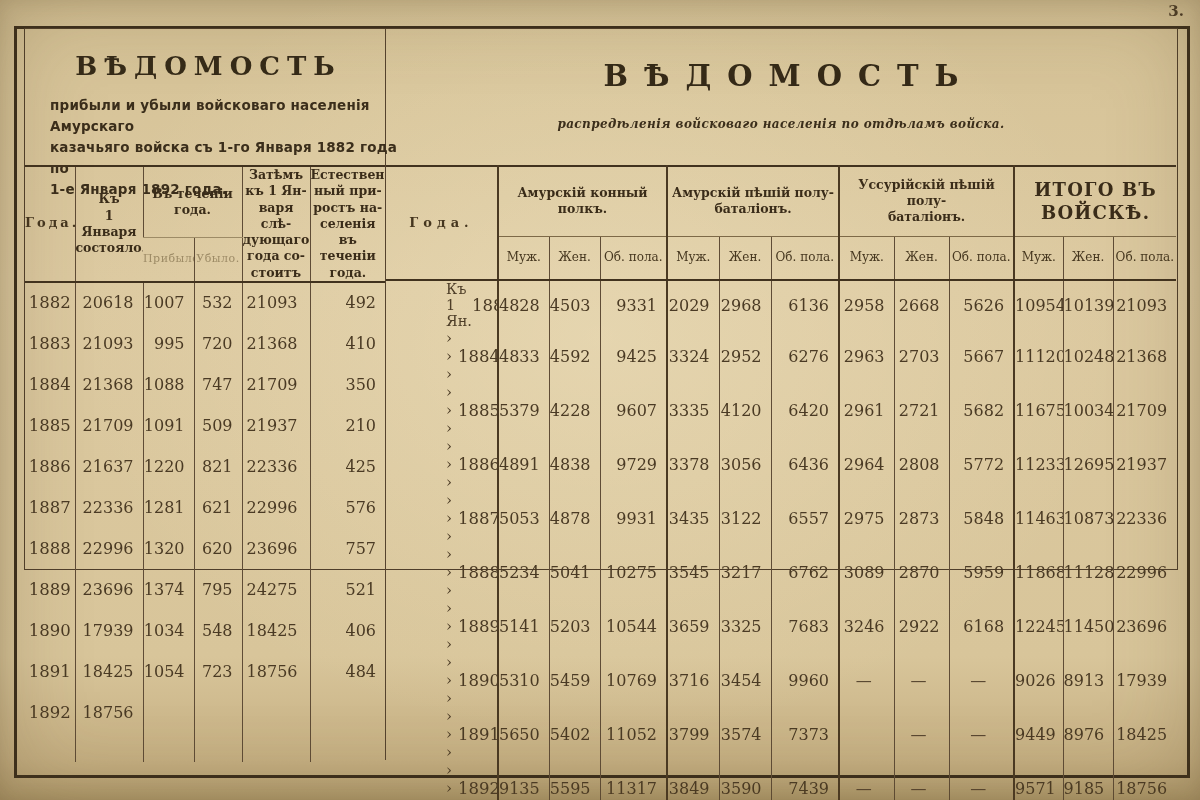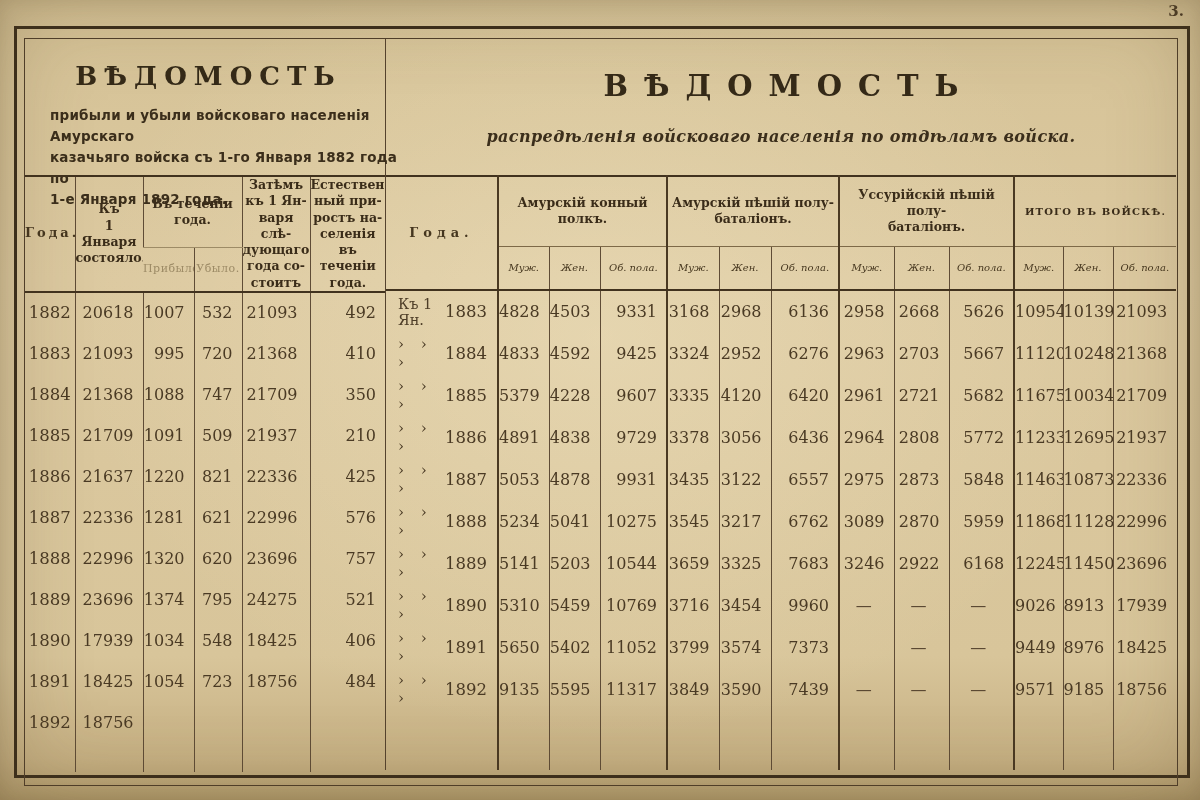--- a/index.html
+++ b/index.html
@@ -23,21 +23,21 @@
     box-shadow:inset 0 0 90px rgba(92,72,40,0.30), inset 0 0 18px rgba(92,72,40,0.18);
   }
   .page-number{
     position:absolute;top:2px;right:16px;font-size:15px;font-weight:bold;color:#4a3a26;
   }
   .outer-frame{
     position:absolute;left:14px;top:26px;width:1176px;height:752px;
     border:3px solid var(--line-dk);box-sizing:border-box;
   }
   .inner-frame{
-    position:absolute;left:24px;top:38px;width:1154px;height:748px;
+    position:absolute;left:24px;top:28px;width:1154px;height:542px;
     border:1.5px solid #4f3e2a;box-sizing:border-box;
   }
   .inner{position:absolute;left:0;top:0;width:1151px;height:731px;}
   .divider{
     position:absolute;left:360px;top:0;bottom:0;width:0;
     border-left:1.5px solid #55432e;
   }
   
   .left-head{position:absolute;left:0;top:0;width:360px;height:136px;}
   .left-title{
@@ -51,21 +51,21 @@
     letter-spacing:0.2px;white-space:pre-line;color:#3b2e1b;margin-left:25px;
   }
   .right-head{position:absolute;left:361px;top:0;width:790px;height:136px;}
   .right-title{
     position:absolute;top:30px;width:100%;text-align:center;
     font-size:29px;font-weight:bold;letter-spacing:16px;padding-left:16px;box-sizing:border-box;
     color:#352a18;
   }
   .right-subtitle{
     position:absolute;top:88px;width:100%;text-align:center;
-    font-size:16px;font-weight:bold;font-style:italic;letter-spacing:0.4px;color:#3b2e1b;
+    font-size:12px;font-weight:bold;font-style:italic;letter-spacing:0.4px;color:#3b2e1b;
   }
   
   table.tbl{
     position:absolute;top:136px;border-collapse:collapse;table-layout:fixed;
     border-top:2.5px solid #41321e;
   }
   .tbl-left{left:0;width:360px;height:595px;}
   .tbl-right{left:361px;width:790px;height:595px;}
   .tbl th,.tbl td{padding:0;box-sizing:border-box;overflow:hidden;}
   .tbl th{
@@ -77,34 +77,34 @@
   .tbl thead tr:first-child{height:70px;}
   .tbl thead tr.sub{height:44px;}
   .tbl thead th[rowspan]{border-bottom:2px solid #41321e;}
   .tbl thead th.grp{border-bottom:1px solid #7d6947;}
   .tbl thead tr.sub th{border-bottom:2px solid #41321e;}
   .tbl-left thead th.grp{border-bottom:1px solid #9d8b66;text-align:center;}
   th.hy{letter-spacing:3px;font-size:13px;color:#45361f;}
   .tbl-right th.hy{letter-spacing:5px;}
   tr.sub th{font-weight:normal;}
   .tbl-left tr.sub th{font-size:11px;color:var(--faded);letter-spacing:0.5px;}
-  .tbl-right tr.sub th{font-size:10px;font-style:italic;color:#46371f;}
-  th.itogo{font-size:10px;letter-spacing:1.2px;}
+  .tbl-right tr.sub th{font-size:12px;color:#46371f;}
+  th.itogo{font-size:18px;letter-spacing:1.2px;}
   .tbl tbody td{
     font-size:16px;color:var(--num);text-align:right;padding-right:9px;
     vertical-align:middle;
   }
   .tbl-left tbody tr{height:41px;}
   .tbl-right tbody tr{height:42px;}
   .tbl tbody tr.fill{height:auto;}
   .tbl-left tbody td.lc0{text-align:center;padding-right:0;font-size:16.5px;}
   .tbl-left tbody td.lc4{padding-right:12px;}
   .tbl-right td.ycell{padding:0 10px 0 12px;text-align:left;}
   .tbl-right td.ycell .row{display:flex;justify-content:space-between;align-items:center;}
-  .tbl-right td.ycell .pfx{font-size:14.5px;color:#4d3d27;}
+  .tbl-right td.ycell .pfx{font-size:14.5px;color:#4d3d27;margin-left:48px;}
   .tbl-right td.ycell .pfx.marks{letter-spacing:6px;font-size:15px;}
   .tbl-right td.ycell .yr{font-size:16.5px;color:var(--num);}
   .tbl td.dash{text-align:center;padding-right:6px;color:#55432e;}
 </style>
 </head>
 <body>
 
 <div class="sheet">
   <div class="page-number">3.</div>
 
@@ -306,21 +306,21 @@
             <tr>
               <td class="ycell">
                 <span class="row">
                   <span class="pfx">Къ 1 Ян.</span>
                   <span class="yr">1883</span>
                 </span>
               </td>
               <td class="g">4828</td>
               <td>4503</td>
               <td>9331</td>
-              <td class="g">3168</td>
+              <td class="g">2029</td>
               <td>2968</td>
               <td>6136</td>
               <td class="g">2958</td>
               <td>2668</td>
               <td>5626</td>
               <td class="g">10954</td>
               <td>10139</td>
               <td>21093</td>
             </tr>
             <tr>

